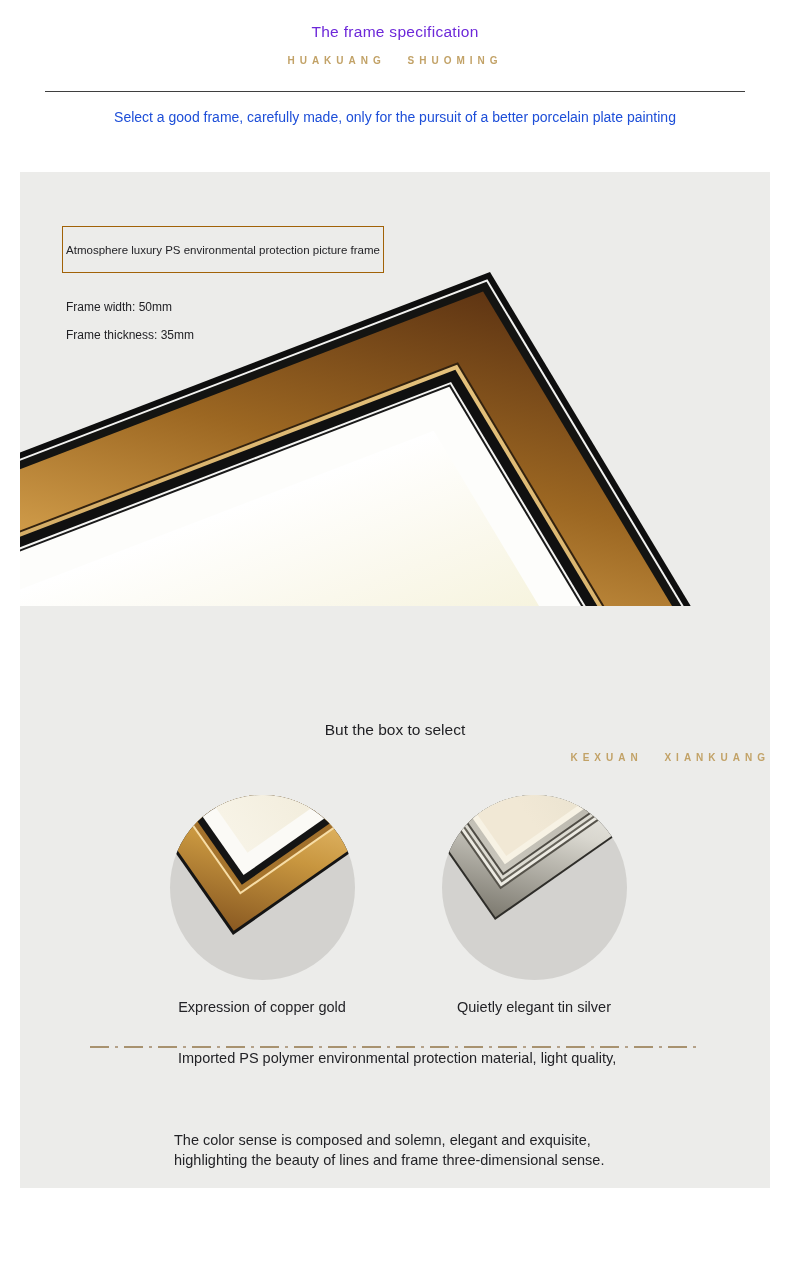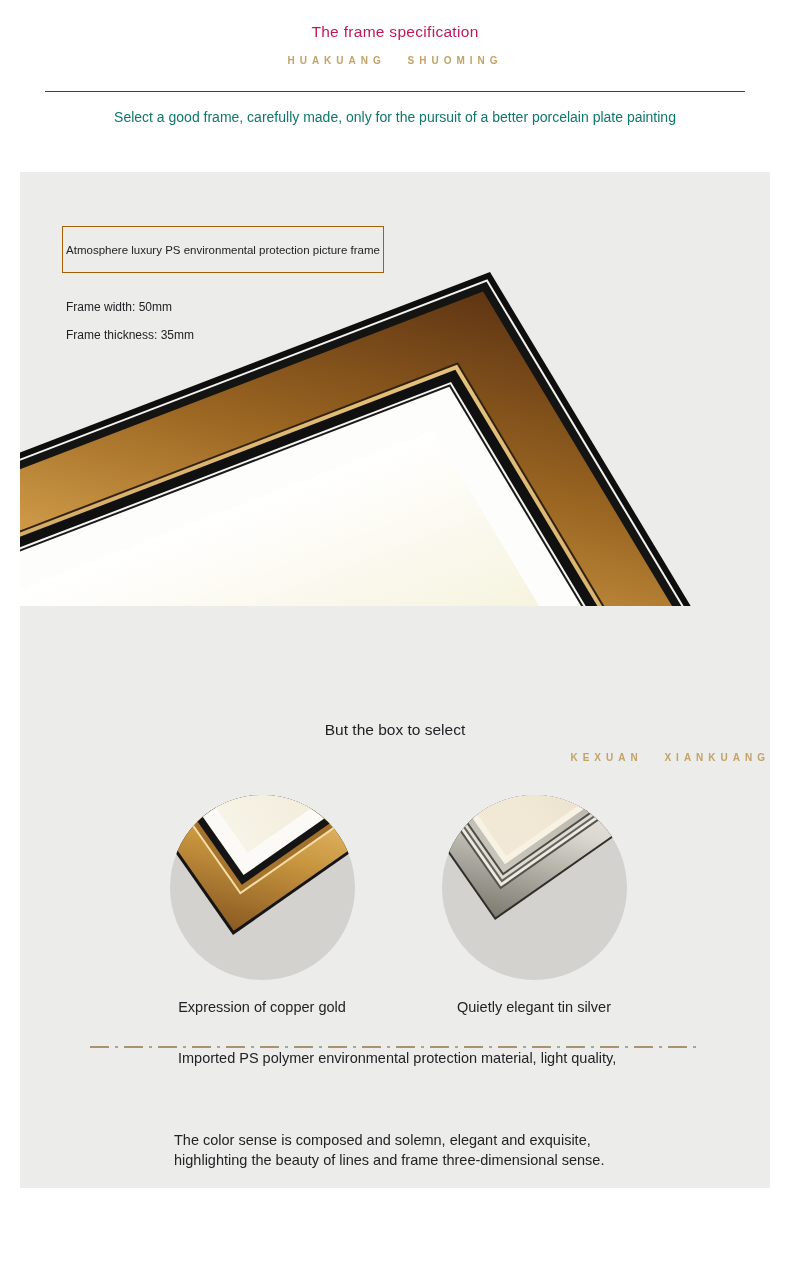--- a/index.html
+++ b/index.html
@@ -2,27 +2,27 @@
 <html><head>
 <meta charset="utf-8">
 <style>
   html,body{margin:0;padding:0;}
   body{background:#ffffff;}
   .canvas{position:relative;width:790px;height:1266px;background:#ffffff;overflow:hidden;
           font-family:"Liberation Sans",sans-serif;-webkit-font-smoothing:antialiased;}
 
   
   .page-title{position:absolute;top:23px;left:0;width:100%;margin:0;text-align:center;
-              font-size:15.5px;font-weight:500;color:#be185d;letter-spacing:.3px;}
+              font-size:15.5px;font-weight:500;color:#6d28d9;letter-spacing:.3px;}
   .pinyin{font-size:10px;font-weight:bold;color:#c2a267;letter-spacing:5px;word-spacing:14px;}
   .pinyin-top{position:absolute;top:55px;left:0;width:100%;text-align:center;}
   .header-rule{position:absolute;top:91px;left:45px;width:700px;height:0;
                border:none;border-top:1px solid #3f3f3f;margin:0;}
   .tagline{position:absolute;top:109px;left:0;width:100%;margin:0;text-align:center;
-           font-size:14px;color:#0f766e;}
+           font-size:14px;color:#1d4ed8;}
 
   
   .panel{position:absolute;left:20px;top:172px;width:750px;height:1016px;background:#ececea;}
 
   
   .photo{position:absolute;left:0;top:0;width:750px;height:434px;overflow:hidden;}
   .anchor{position:absolute;width:0;height:0;}
   .main-anchor{left:470px;top:100px;transform:rotate(59deg) skewX(-10deg);}
   .fsq{position:absolute;left:0;top:0;width:1500px;height:1500px;}
   .fsq > div{position:absolute;}

